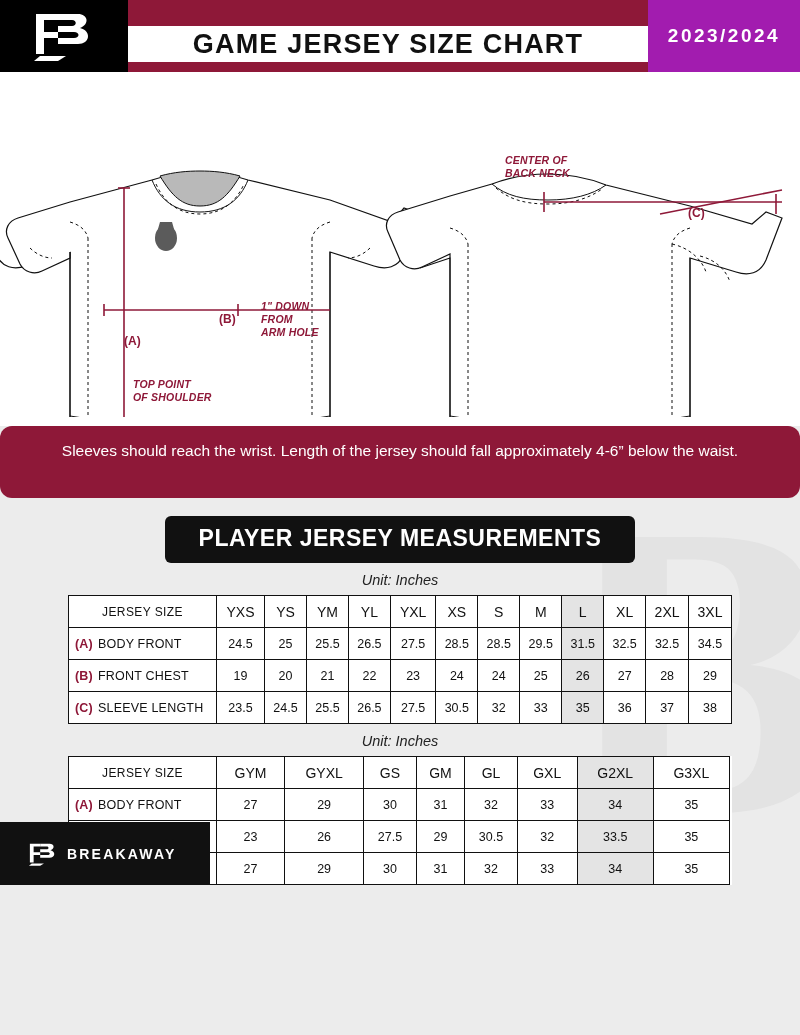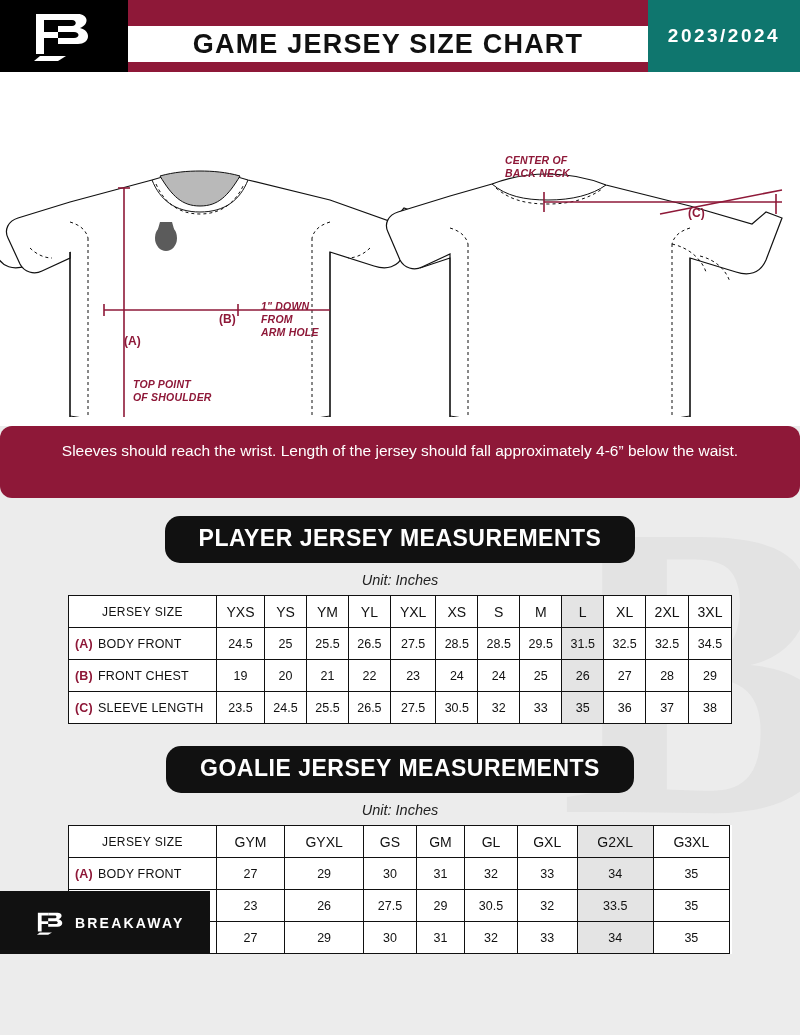--- a/index.html
+++ b/index.html
@@ -34,21 +34,21 @@
   }
   .header-title {
     font-size: 27px;
     font-weight: bold;
     letter-spacing: 1.2px;
     color: #111;
     font-family: "Liberation Sans", sans-serif;
   }
   .header-year-box {
     width: 152px;
-    background: #0f766e;
+    background: #a21caf;
     display: flex; align-items: center; justify-content: center;
   }
   .header-year {
     color: #fff;
     font-size: 19px;
     font-weight: bold;
     letter-spacing: 2.5px;
     font-family: "Liberation Sans", sans-serif;
   }
 
@@ -86,21 +86,21 @@
     line-height: 1.45;
     height: 72px;
     border-radius: 12px;
   }
 
   
   .pill-wrap { display: flex; justify-content: center; padding-top: 18px; }
   .pill {
     background: #111;
     color: #fff;
-    border-radius: 15px;
+    border-radius: 6px;
     padding: 9px 34px 11px;
     font-size: 23px;
     font-weight: bold;
     letter-spacing: .5px;
     font-family: "Liberation Sans", sans-serif;
   }
   .unit {
     text-align: center;
     font-style: italic;
     font-size: 14.5px;
@@ -137,21 +137,21 @@
   
   .footer {
     position: absolute;
     left: 0; bottom: 0;
     width: 800px; height: 63px;
     display: flex;
   }
   .footer-logo {
     width: 210px; background: #111;
     display: flex; align-items: center; gap: 9px;
-    padding-left: 36px;
+    padding-left: 28px;
   }
   .footer-logo .fname {
     color: #fff; font-size: 14px; letter-spacing: 2.2px; font-weight: bold;
   }
   .footer-text {
     flex: 1; background: #8e1838; color: #fff;
     font-size: 12.6px; line-height: 1.35;
     padding: 9px 14px 0 16px;
   }
 
@@ -341,23 +341,20 @@
             <td>33</td>
             <td class="hl">35</td>
             <td>36</td>
             <td>37</td>
             <td>38</td>
           </tr>
         </tbody>
       </table>
     </div>
 
-    <div class="pill-wrap" style="padding-top:22px;">
-      <div class="pill">GOALIE JERSEY MEASUREMENTS</div>
-    </div>
     <div class="unit">Unit: Inches</div>
     <div class="tablewrap">
       <table class="goalie-table">
         <colgroup>
             <col class="c0">
           </colgroup>
         <thead>
           <tr>
             <th class="sizehdr">JERSEY SIZE</th>
             <th>GYM</th>

